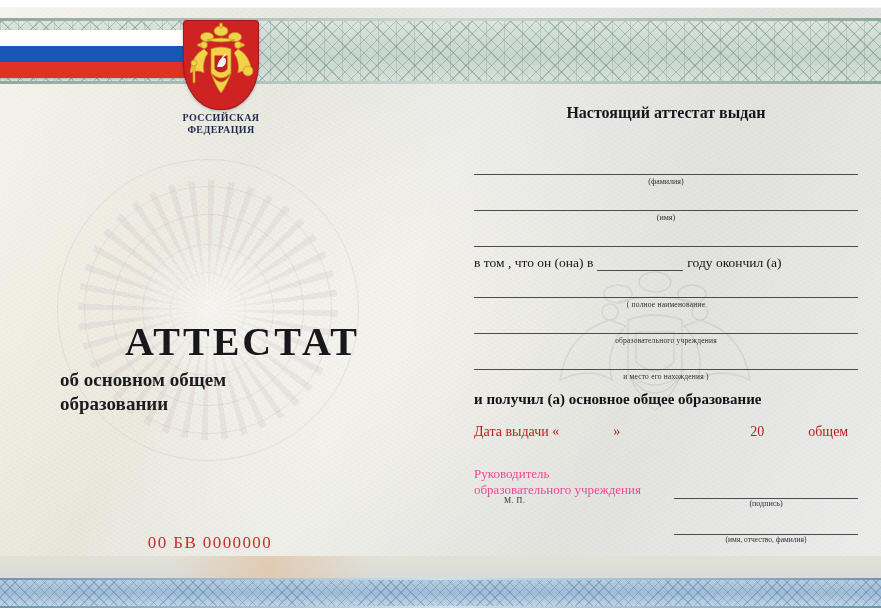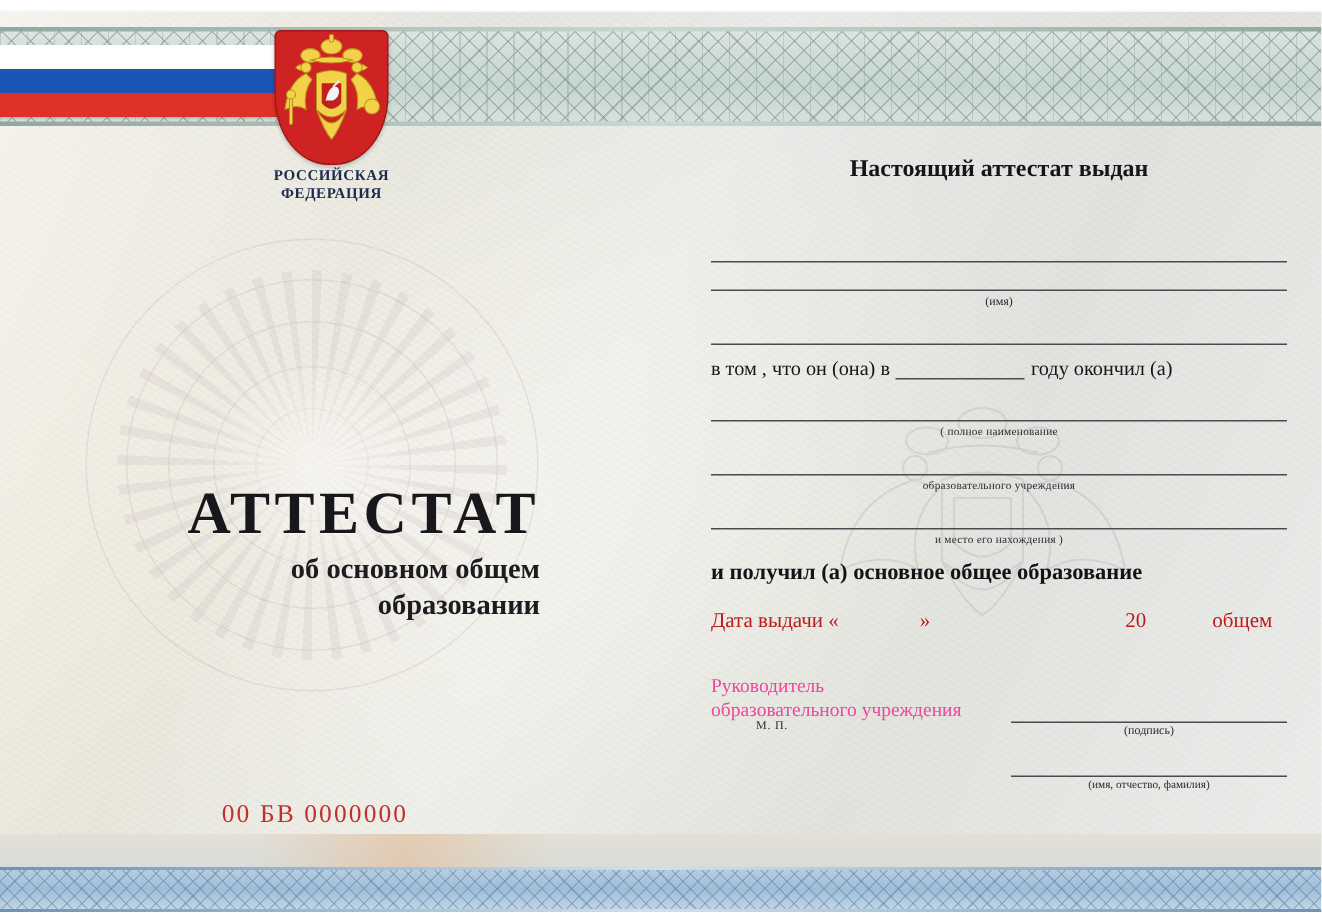--- a/index.html
+++ b/index.html
@@ -174,21 +174,21 @@
     font-weight: bold;
     font-size: 40px;
     letter-spacing: 3px;
     color: #18181c;
     text-shadow: 0 1px 0 rgba(255,255,255,0.6);
   }
   .title-sub {
     position: absolute;
     left: 60px; top: 368px;
     width: 300px;
-    text-align: right;
+    text-align: left;
     font-family: "Liberation Serif", serif;
     font-weight: bold;
     font-size: 19px;
     line-height: 24px;
     color: #1b1b20;
   }
 
   .serial {
     position: absolute;
     left: 60px; top: 533px;
@@ -228,21 +228,21 @@
     margin-bottom: 5px;
     font-family: "Liberation Serif", serif;
   }
   .caption-wide { font-size: 7.5px; letter-spacing: .2px; }
 
   .row-text {
     font-family: "Liberation Serif", serif;
     font-size: 13.5px;
     color: #15151a;
     display: flex;
-    align-items: flex-start;
+    align-items: center;
     white-space: nowrap;
     margin-top: 8px;
   }
   .row-text .gap {
     display: inline-block;
     border-bottom: 1px solid #4a4a50;
     height: 14px;
   }
   .gap-year { width: 86px; margin: 0 4px; }
 
@@ -446,20 +446,21 @@
     <div>об основном общем</div>
     <div>образовании</div>
   </div>
   <div class="serial">00 БВ 0000000</div>
 
   <div class="right-col">
 
     <div class="issued-title">Настоящий аттестат выдан</div>
 
     <div class="fill-line"></div>
+    <div class="caption">(фамилия)</div>
 
     <div class="fill-line"></div>
     <div class="caption">(имя)</div>
 
     <div class="fill-line"></div>
 
     <div class="row-text">
       <span>в том , что он (она) в</span>
       <span class="gap gap-year"></span>
       <span>году окончил (a)</span>

